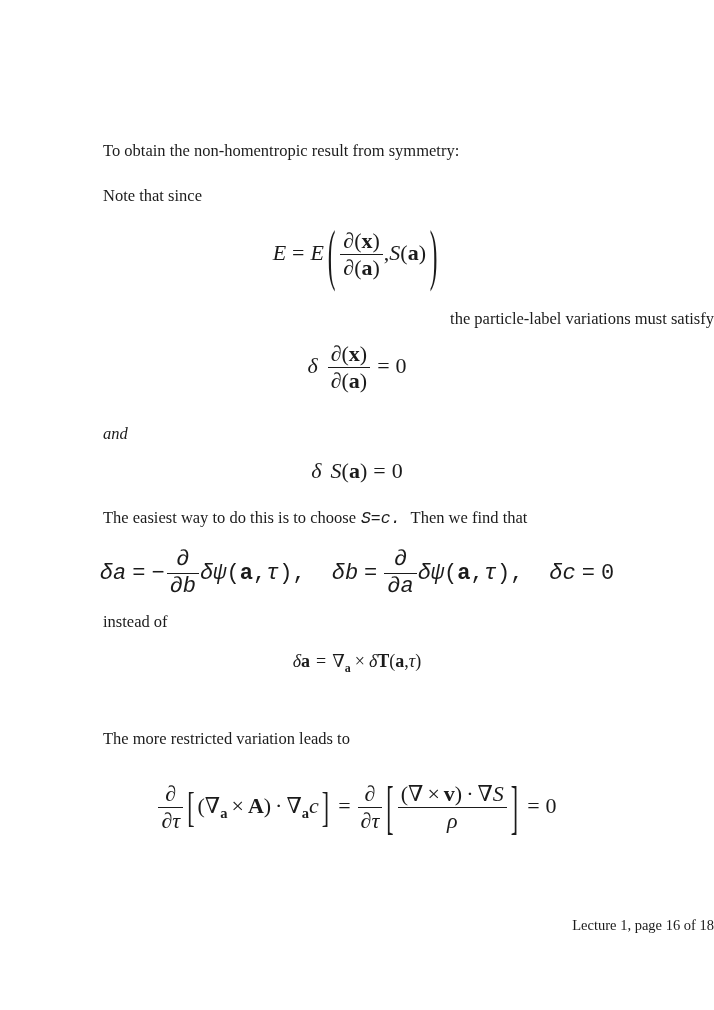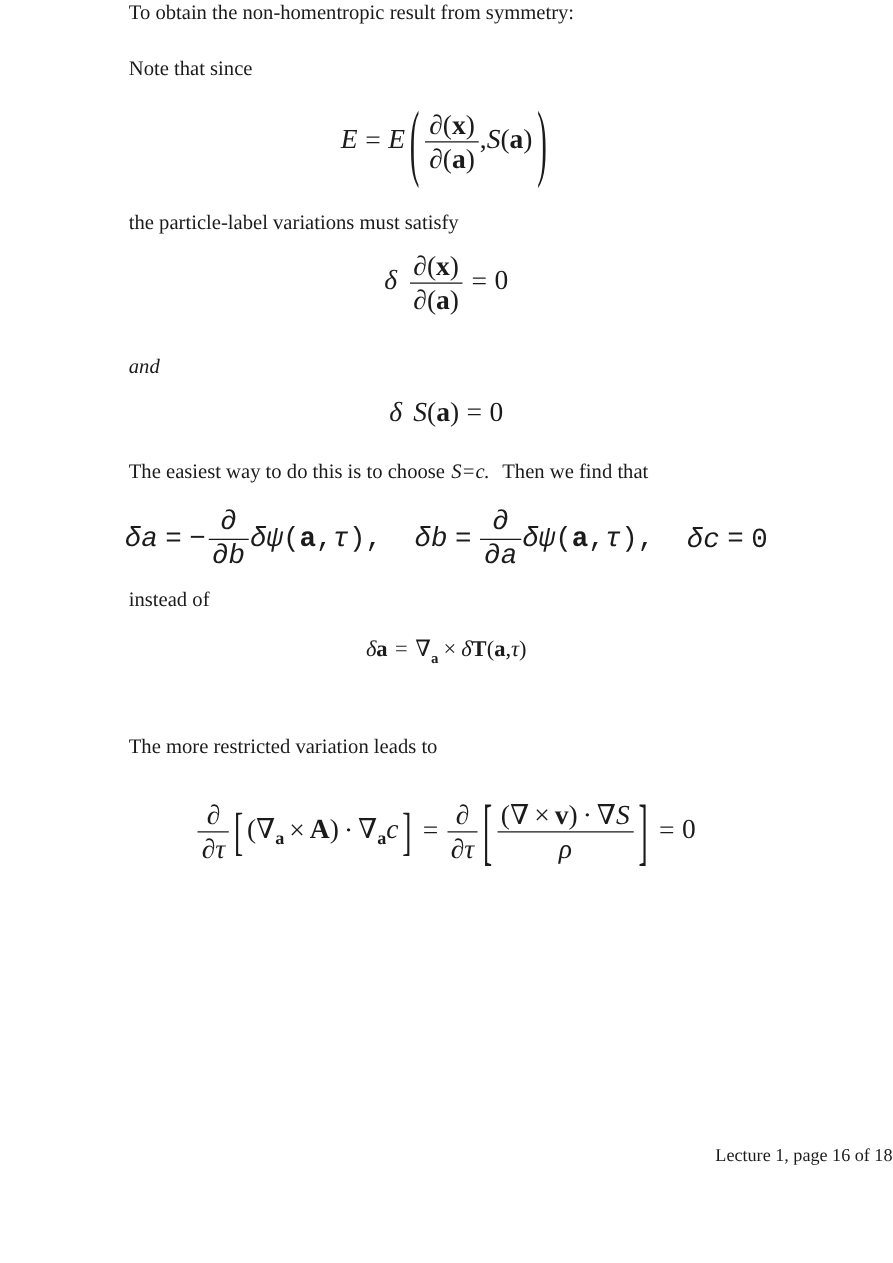--- a/index.html
+++ b/index.html
@@ -1,28 +1,28 @@
 <!DOCTYPE html>
 <html><head>
 <meta charset="utf-8">
 <style>
   html,body { margin:0; padding:0; background:#ffffff; }
   .page {
     position:relative; width:714px; height:1010px; background:#fff;
-    box-sizing:border-box; overflow:hidden;
+    box-sizing:border-box; padding-top:141px; overflow:hidden;
     font-family:"Liberation Serif","DejaVu Serif",serif; color:#1b1b1b;
   }
   .txt { margin:0 0 0 103px; font-size:16.5px; line-height:20px; white-space:nowrap; }
   .p-note { margin-top:25px; }
-  .p-satisfy { margin-top:30px; }
+  .p-satisfy { margin-top:30px;text-align:right; }
   .p-and { margin-top:32px; font-style:italic; }
   .p-easiest { margin-top:26px; }
   .p-instead { margin-top:14px; }
   .p-restricted { margin-top:50px; }
-  .p-easiest .m { font-style:italic; margin:0 4px 0 5px; }
+  .p-easiest .m { font-style:italic; margin:0 4px 0 5px;font-family:Liberation Mono, monospace; }
   .p-easiest .post { margin-left:6px; }
 
   .eq { text-align:center; font-size:22px; line-height:22px; white-space:nowrap; }
   .eq-energy { margin-top:24px; }
   .eq-label { margin-top:14px; }
   .eq-entropy { margin-top:16px; }
   .eq-comp { margin-top:20px;font-family:Liberation Mono, monospace; }
   .eq-vector { margin-top:18px; font-size:18px; font-weight:500; }
   .eq-cons { margin-top:34px; }
 

